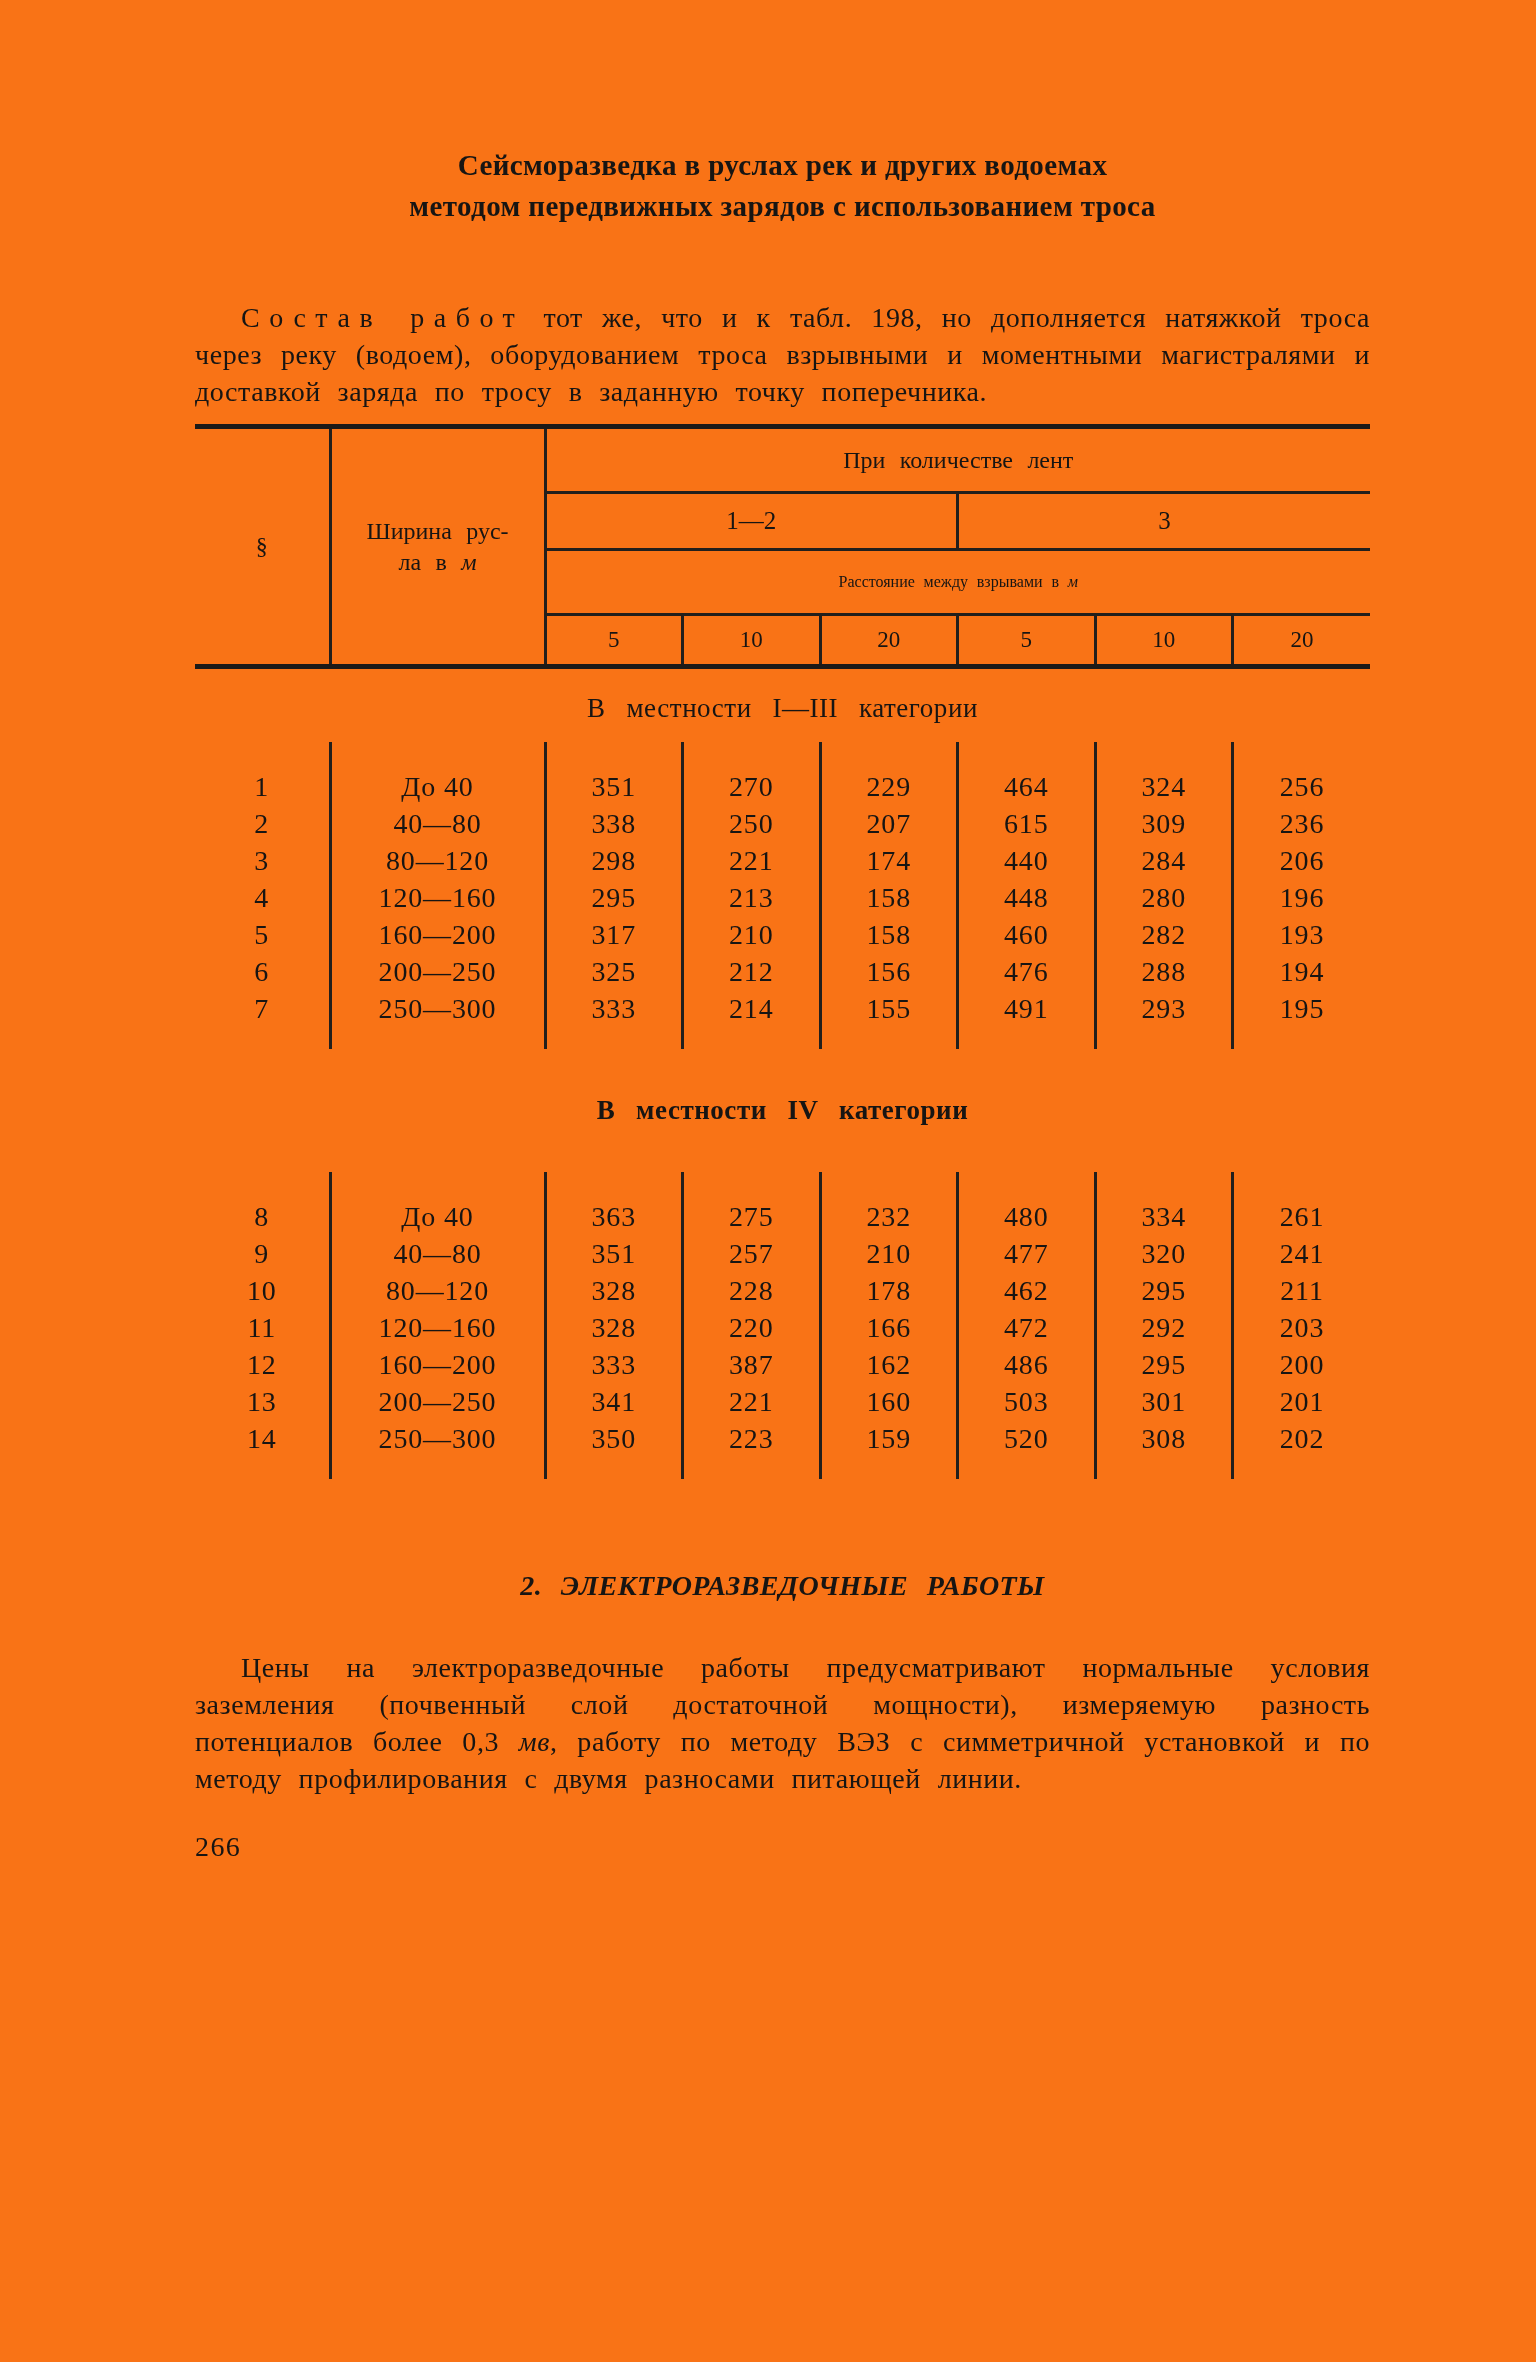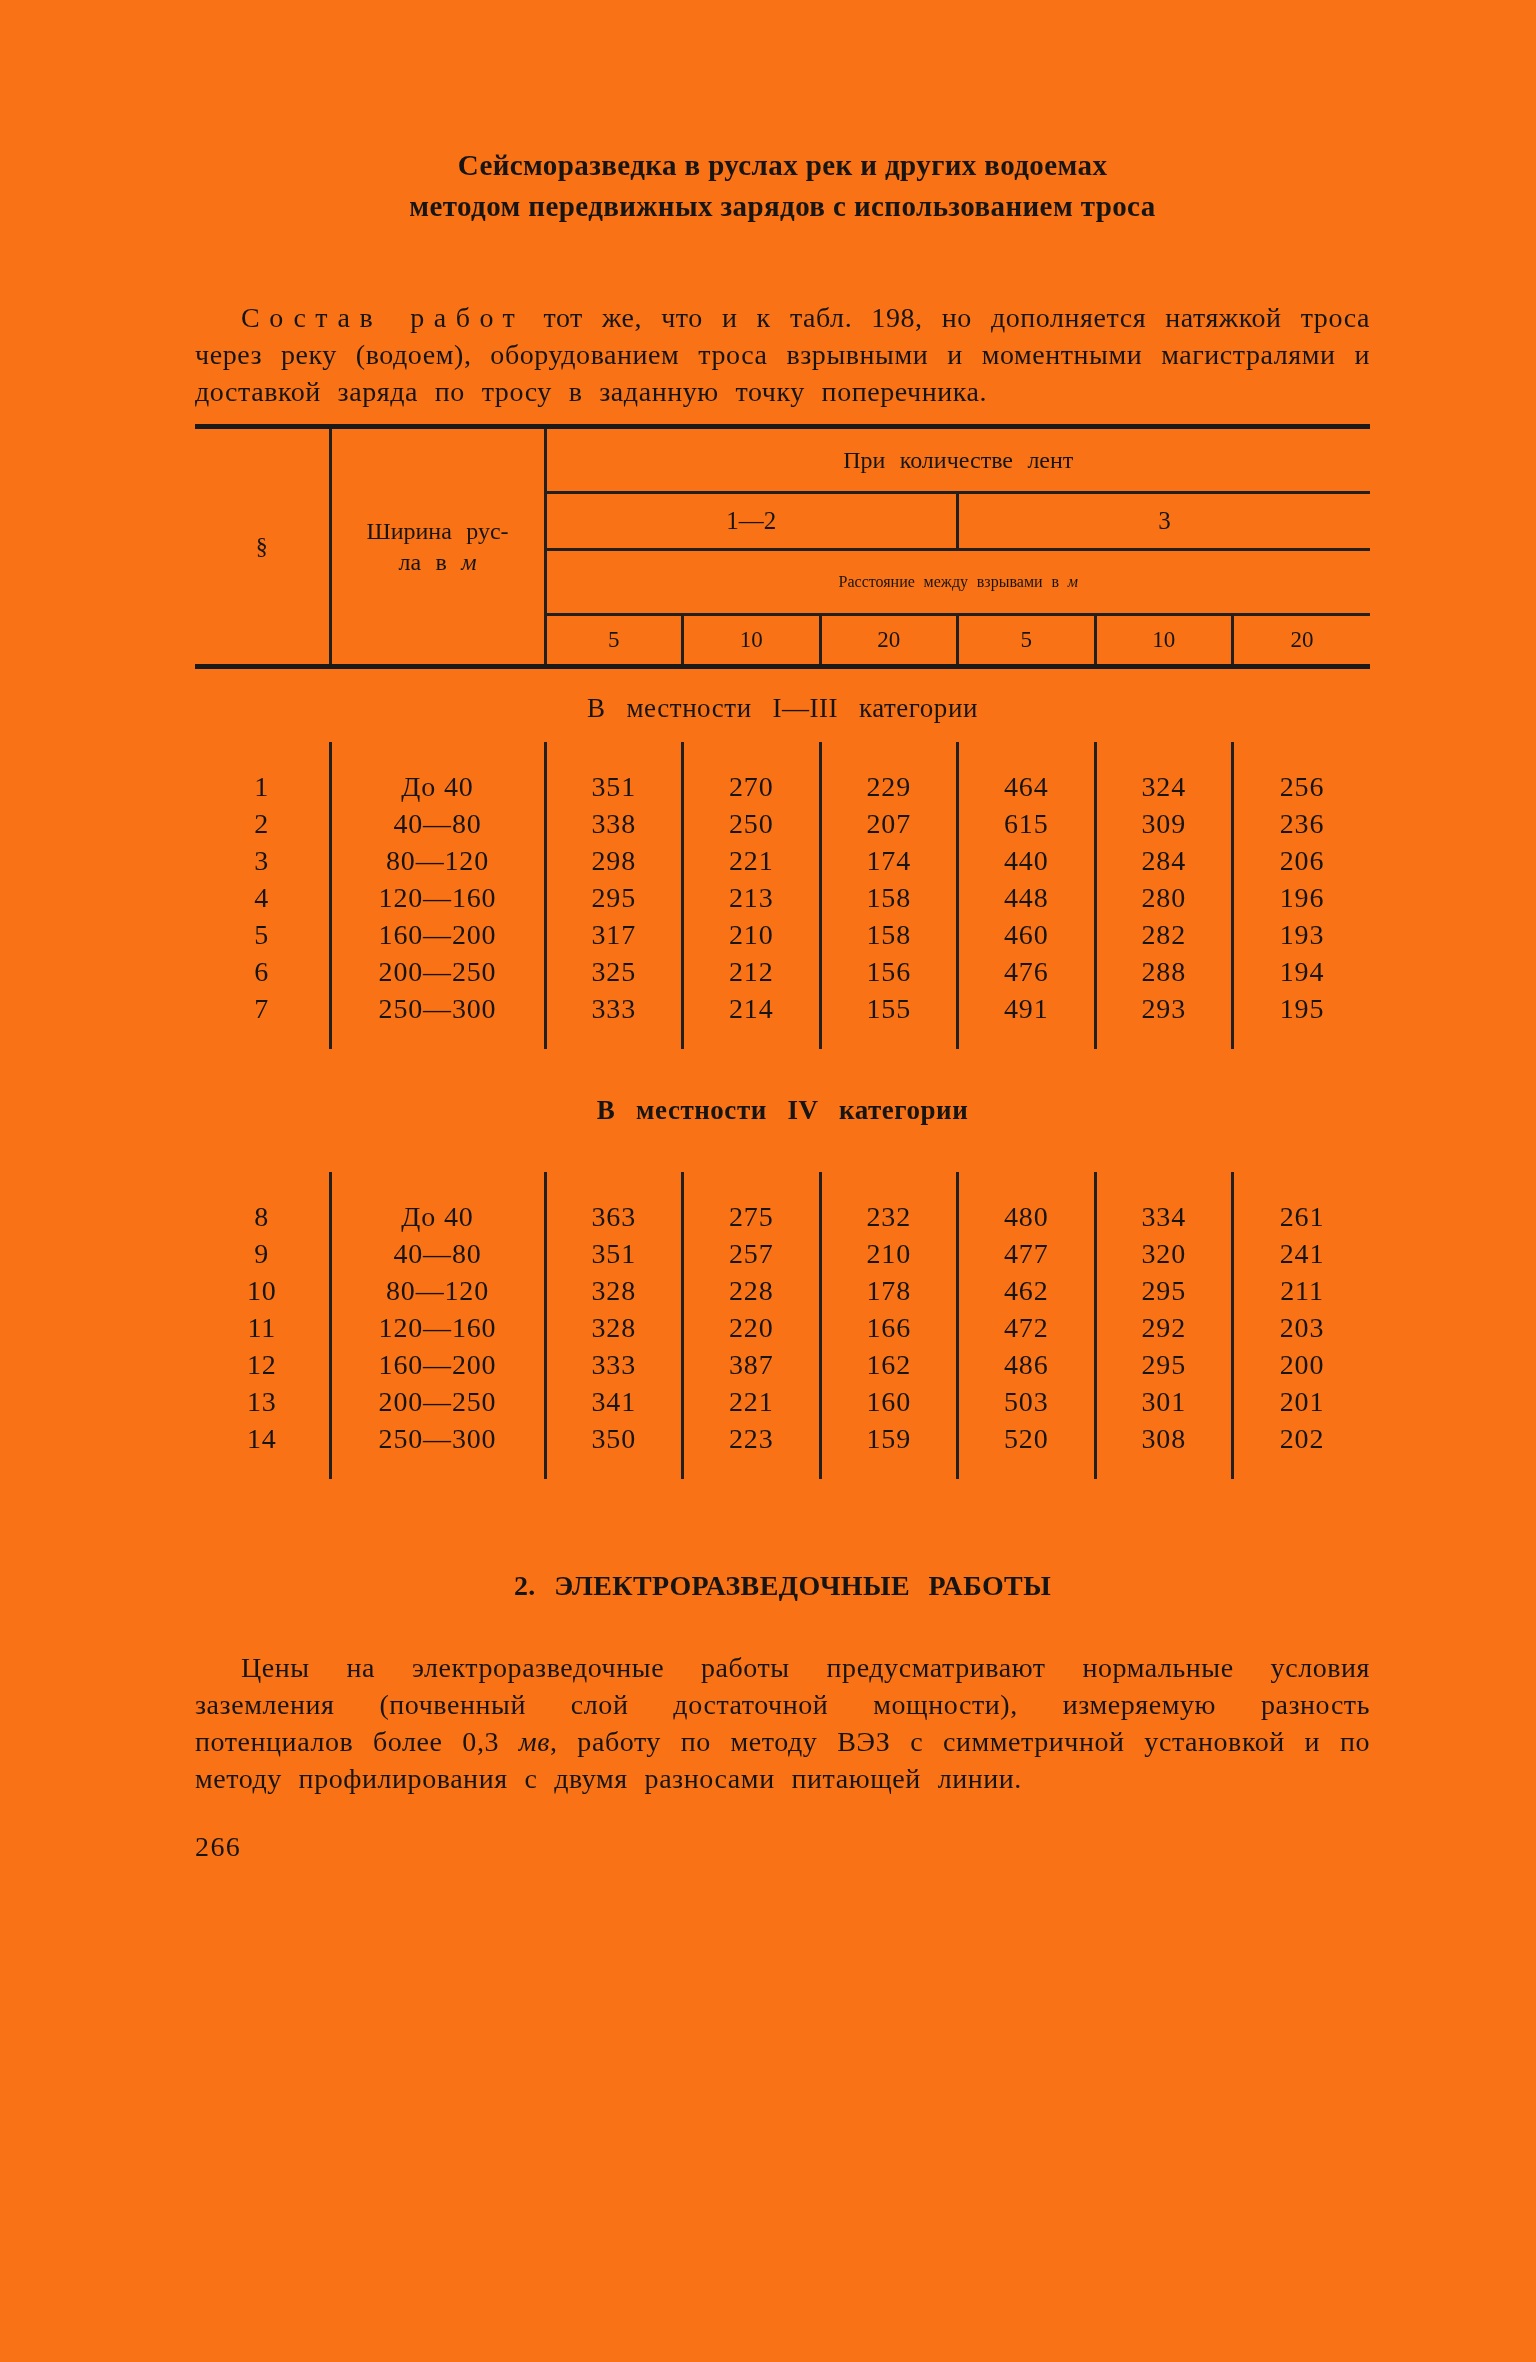--- a/index.html
+++ b/index.html
@@ -48,21 +48,21 @@
 
   tbody.tsec td { border:none; font-size:27px; word-spacing:.5em; letter-spacing:.02em; }
   tbody.tsec1 td { padding:24px 0 18px; }
   tbody.tsec2 td { padding:46px 0 46px;font-weight:bold; }
   tbody.data td { font-size:28px; line-height:37px; height:37px; letter-spacing:.03em; }
   tbody.data tr:first-child td { padding-top:26px; }
   tbody.data tr:last-child td  { padding-bottom:22px; }
 
   h2.sec-heading {
     margin:88px 0 0; text-align:center; font-size:28px; line-height:38px;
-    font-weight:700; word-spacing:.4em; letter-spacing:.4px;
+    font-weight:700; word-spacing:.4em; letter-spacing:.4px;font-style:italic;
   }
   p.electro-1 { margin-top:44px; }
   .page-number { margin-top:34px; font-size:28px; letter-spacing:.05em; }
 </style>
 </head>
 <body>
 
 <div class="page">
 
   <h1 class="doc-title">Сейсморазведка в руслах рек и других водоемах

